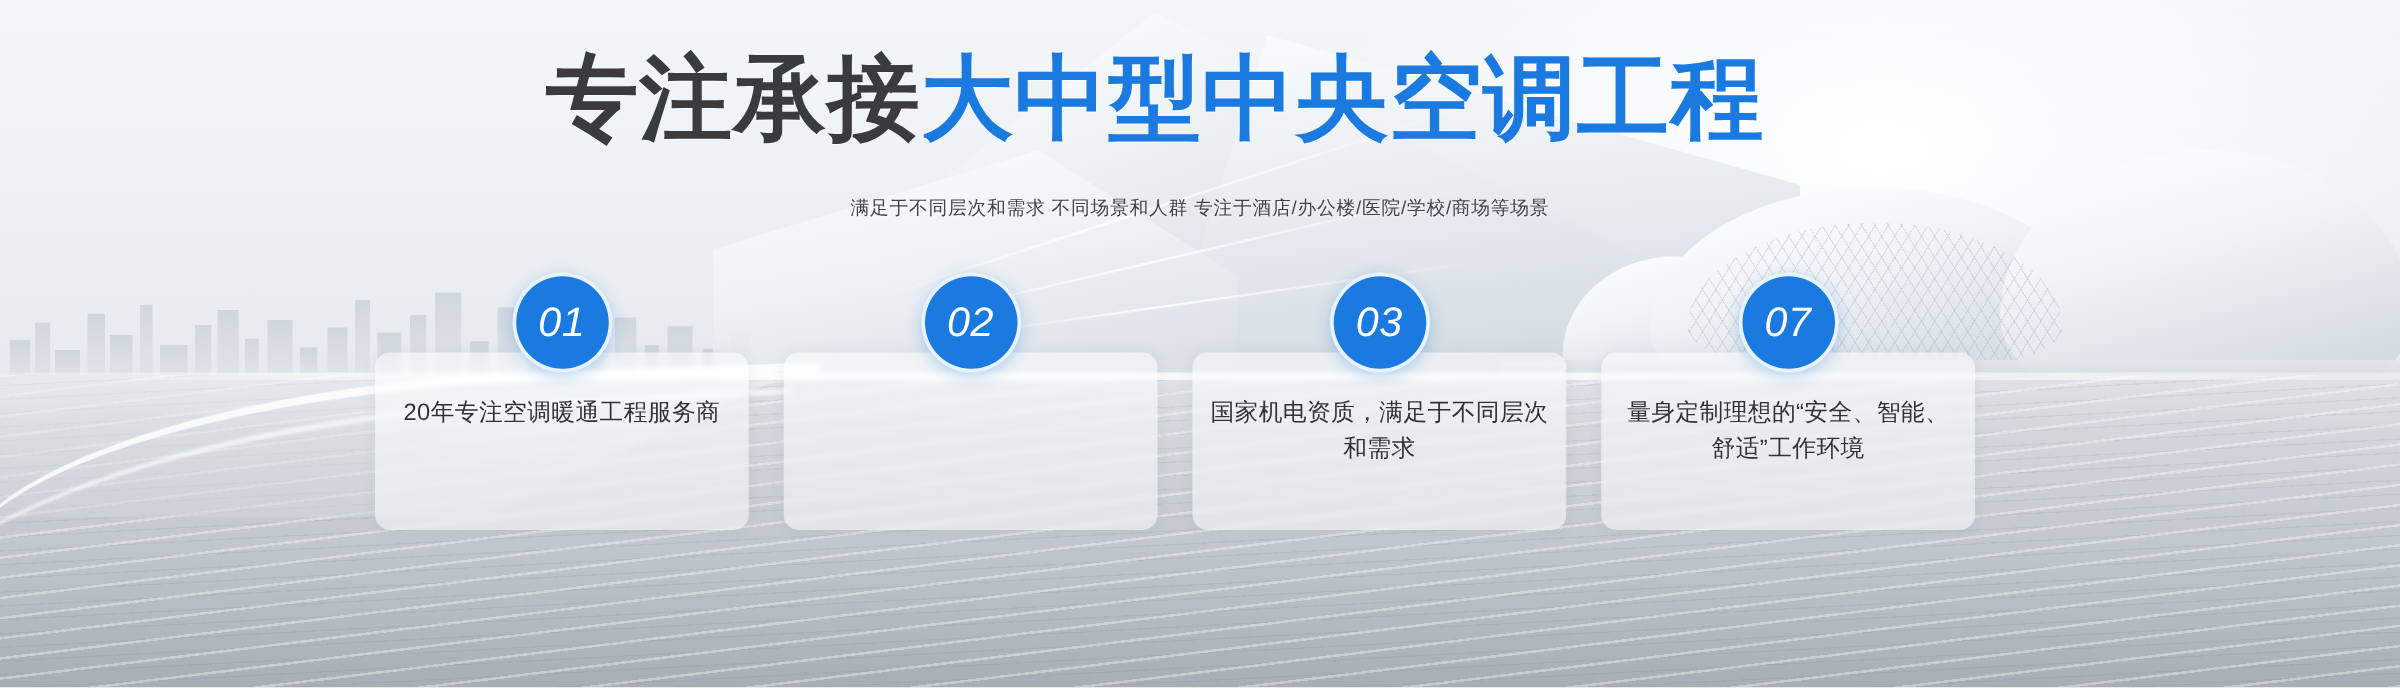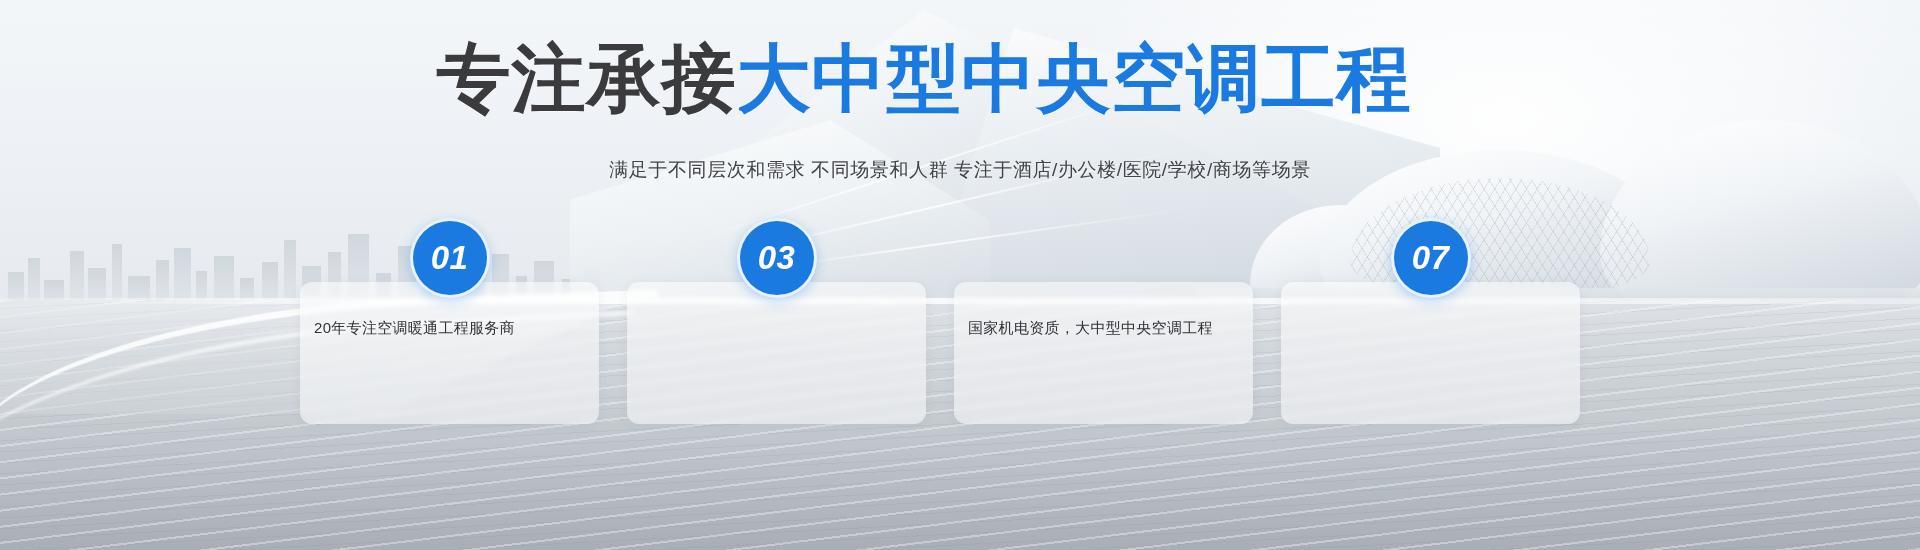--- a/index.html
+++ b/index.html
@@ -139,21 +139,21 @@
     color: #3b3b3d;
     text-shadow: 0 1px 0 rgba(255,255,255,0.55);
   }
   .headline .blue {
     color: #1a7ae0;
     text-shadow: 0 1px 0 rgba(255,255,255,0.5);
   }
   .subtitle {
     position: absolute; left: 0; top: 157px; width: 1920px;
     text-align: center;
-    font-size: 19px;
+    font-size: 15px;
     color: #404347;
     letter-spacing: 0.6px;
     white-space: nowrap;
     text-shadow: 0 1px 2px rgba(255,255,255,0.6);
   }
 
   
   .cards {
     position: absolute; left: 300px; top: 282px;
     width: 1280px; height: 150px;
@@ -172,28 +172,29 @@
   .card-badge {
     position: absolute; left: 50%; top: -64px;
     transform: translateX(-50%);
     width: 80px; height: 80px;
     border-radius: 50%;
     background: #1a7ae0;
     border: 3px solid rgba(255,255,255,0.9);
     display: flex; align-items: center; justify-content: center;
     color: #ffffff;
     font-size: 33px;
-    font-weight: 700;
+    font-weight: 400;
     font-style: italic;
     letter-spacing: 0.5px;
     box-shadow: 0 3px 12px rgba(26,122,224,0.30);
   }
   .card-text {
     position: absolute; left: 14px; right: 14px; top: 34px;
-    font-size: 15px;
+    text-align: center;
+    font-size: 19px;
     line-height: 1.55;
     color: #303336;
     letter-spacing: 0.3px;
   }
 </style>
 </head>
 <body>
 
 <div class="banner">
 
@@ -260,26 +261,28 @@
   <div class="subtitle">满足于不同层次和需求  不同场景和人群  专注于酒店/办公楼/医院/学校/商场等场景</div>
 
   <div class="cards">
 
     <div class="card">
       <div class="card-badge">01</div>
       <div class="card-text">20年专注空调暖通工程服务商</div>
     </div>
 
     <div class="card">
+      <div class="card-badge">02</div>
+    </div>
+
+    <div class="card">
       <div class="card-badge">03</div>
-    </div>
-
-    <div class="card">
-      <div class="card-text">国家机电资质，大中型中央空调工程</div>
+      <div class="card-text">国家机电资质，满足于不同层次和需求</div>
     </div>
 
     <div class="card">
       <div class="card-badge">07</div>
+      <div class="card-text">量身定制理想的“安全、智能、舒适”工作环境</div>
     </div>
 
   </div>
 
 </div>
 
 </body></html>

